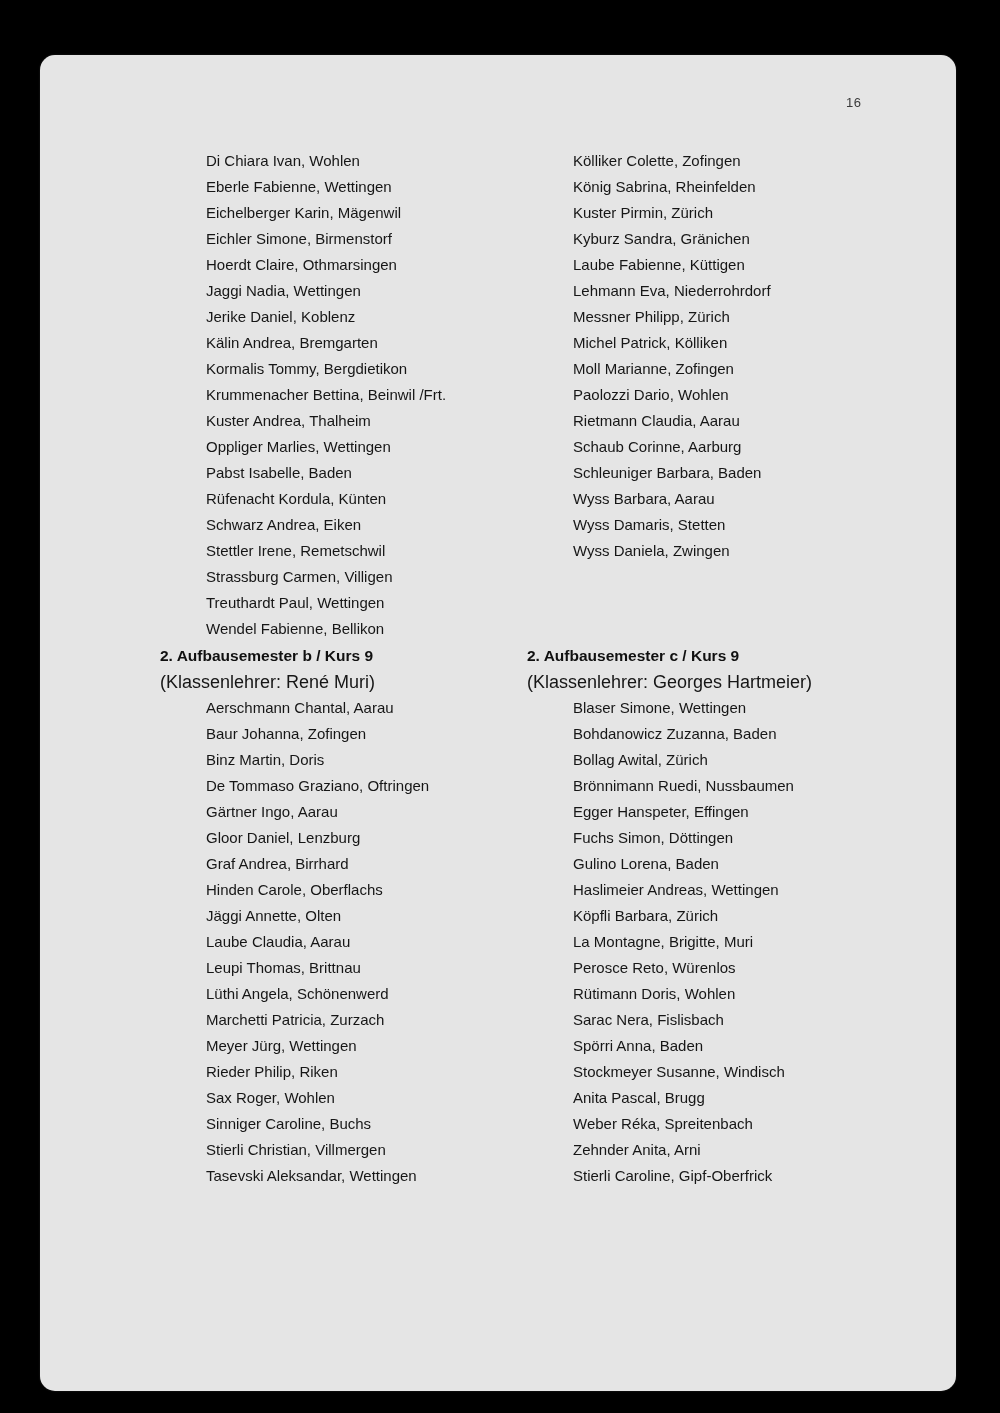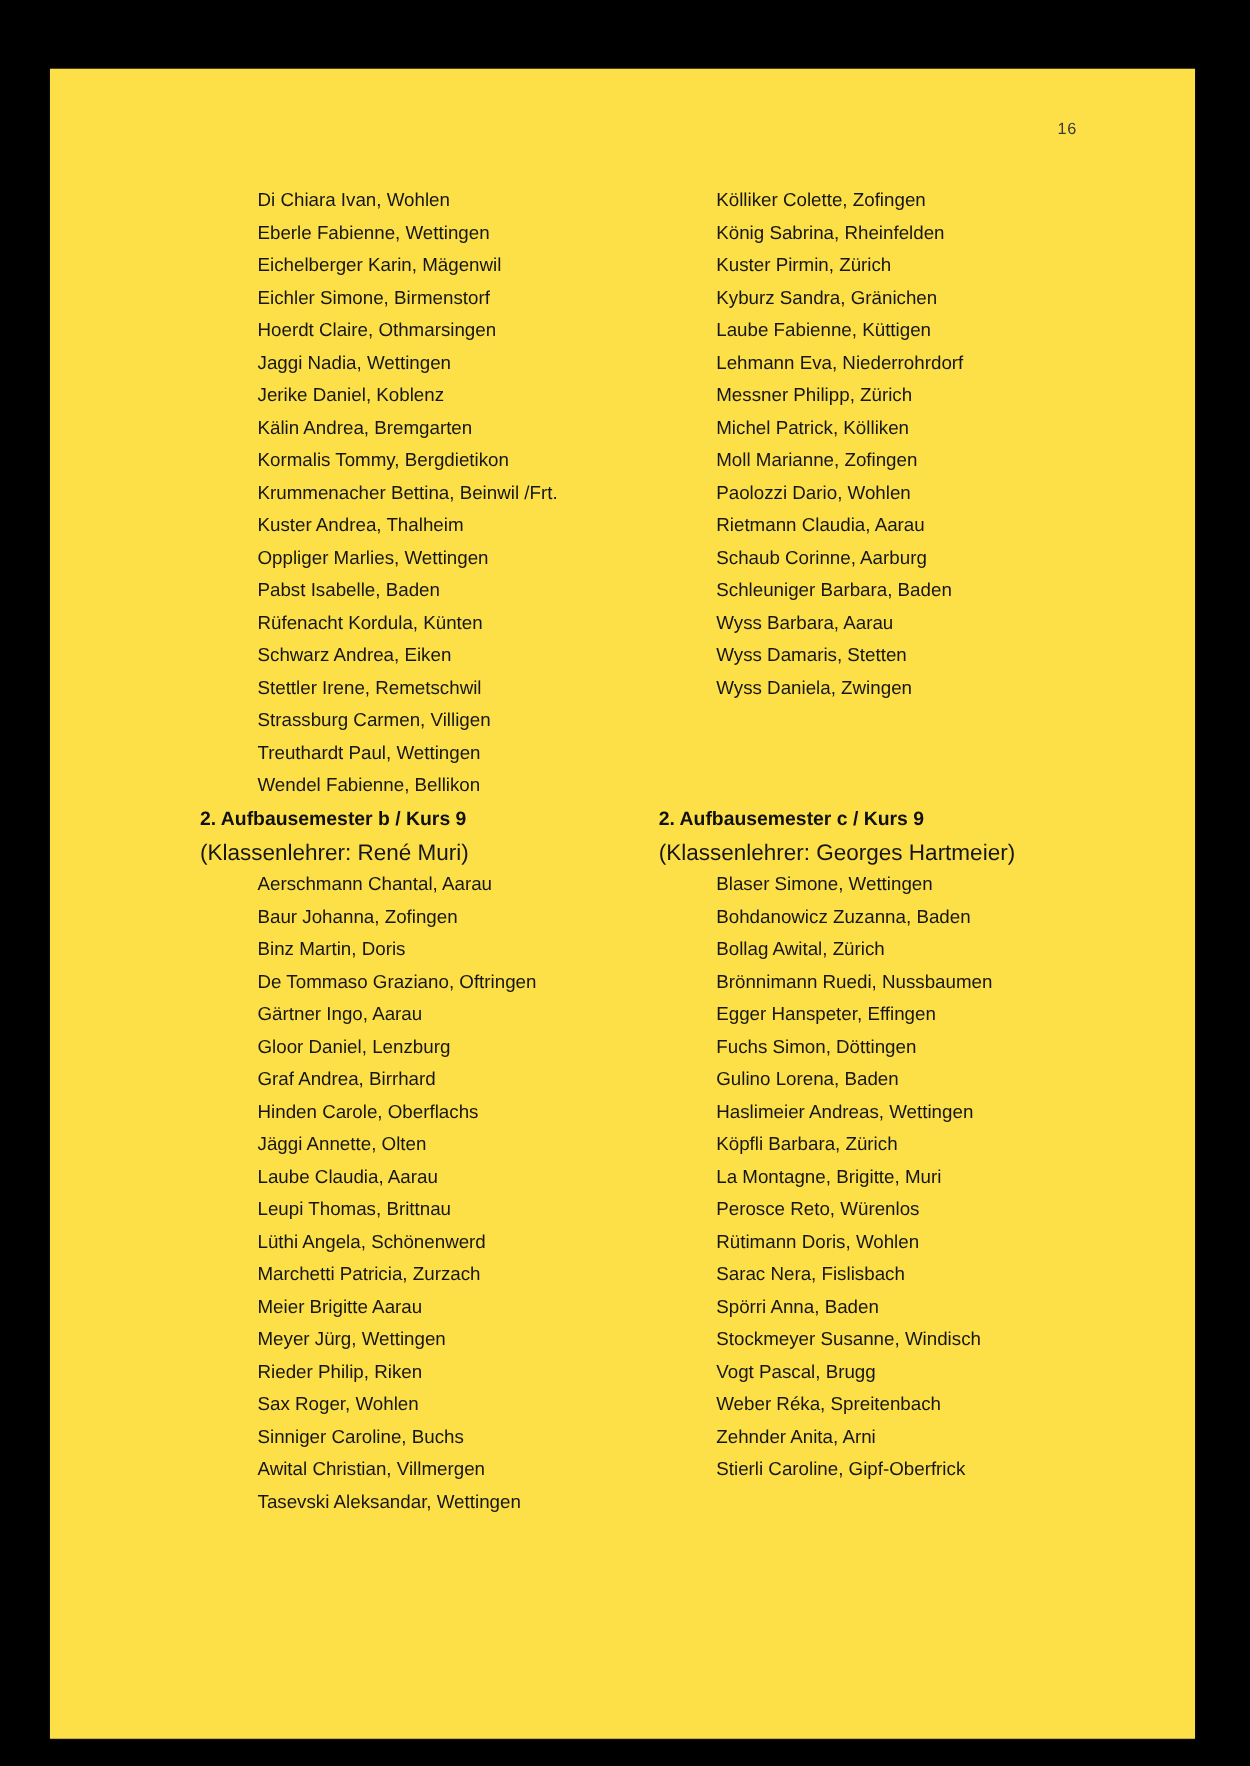--- a/index.html
+++ b/index.html
@@ -13,23 +13,24 @@
     position: relative;
     font-family: "Liberation Sans", "DejaVu Sans", sans-serif;
     overflow: hidden;
   }
   .scan-page {
     position: absolute;
     left: 40px;
     top: 55px;
     width: 916px;
     height: 1336px;
-    background: #fde047;
+    background: #e5e5e5;
     color: #161616;
     box-shadow: 0 0 2px rgba(255,255,255,0.15);
+    border-radius: 15px;
   }
   .page-number {
     position: absolute;
     top: 40px;
     left: 806px;
     font-size: 13px;
     color: #3a3a3a;
     letter-spacing: 0.5px;
   }
   .content {
@@ -120,26 +121,25 @@
           <div class="name-line">De Tommaso Graziano, Oftringen</div>
           <div class="name-line">Gärtner Ingo, Aarau</div>
           <div class="name-line">Gloor Daniel, Lenzburg</div>
           <div class="name-line">Graf Andrea, Birrhard</div>
           <div class="name-line">Hinden Carole, Oberflachs</div>
           <div class="name-line">Jäggi Annette, Olten</div>
           <div class="name-line">Laube Claudia, Aarau</div>
           <div class="name-line">Leupi Thomas, Brittnau</div>
           <div class="name-line">Lüthi Angela, Schönenwerd</div>
           <div class="name-line">Marchetti Patricia, Zurzach</div>
-          <div class="name-line">Meier Brigitte Aarau</div>
           <div class="name-line">Meyer Jürg, Wettingen</div>
           <div class="name-line">Rieder Philip, Riken</div>
           <div class="name-line">Sax Roger, Wohlen</div>
           <div class="name-line">Sinniger Caroline, Buchs</div>
-          <div class="name-line">Awital Christian, Villmergen</div>
+          <div class="name-line">Stierli Christian, Villmergen</div>
           <div class="name-line">Tasevski Aleksandar, Wettingen</div>
         </div>
     </div>
 
     <div class="section2">
       <div class="section-heading">2. Aufbausemester c / Kurs 9</div>
       <div class="section-teacher">(Klassenlehrer: Georges Hartmeier)</div>
       <div class="name-list">
           <div class="name-line">Blaser Simone, Wettingen</div>
           <div class="name-line">Bohdanowicz Zuzanna, Baden</div>
@@ -149,21 +149,21 @@
           <div class="name-line">Fuchs Simon, Döttingen</div>
           <div class="name-line">Gulino Lorena, Baden</div>
           <div class="name-line">Haslimeier Andreas, Wettingen</div>
           <div class="name-line">Köpfli Barbara, Zürich</div>
           <div class="name-line">La Montagne, Brigitte, Muri</div>
           <div class="name-line">Perosce Reto, Würenlos</div>
           <div class="name-line">Rütimann Doris, Wohlen</div>
           <div class="name-line">Sarac Nera, Fislisbach</div>
           <div class="name-line">Spörri Anna, Baden</div>
           <div class="name-line">Stockmeyer Susanne, Windisch</div>
-          <div class="name-line">Vogt Pascal, Brugg</div>
+          <div class="name-line">Anita Pascal, Brugg</div>
           <div class="name-line">Weber Réka, Spreitenbach</div>
           <div class="name-line">Zehnder Anita, Arni</div>
           <div class="name-line">Stierli Caroline, Gipf-Oberfrick</div>
         </div>
     </div>
 
   </div>
 </div>
 
 </body></html>

